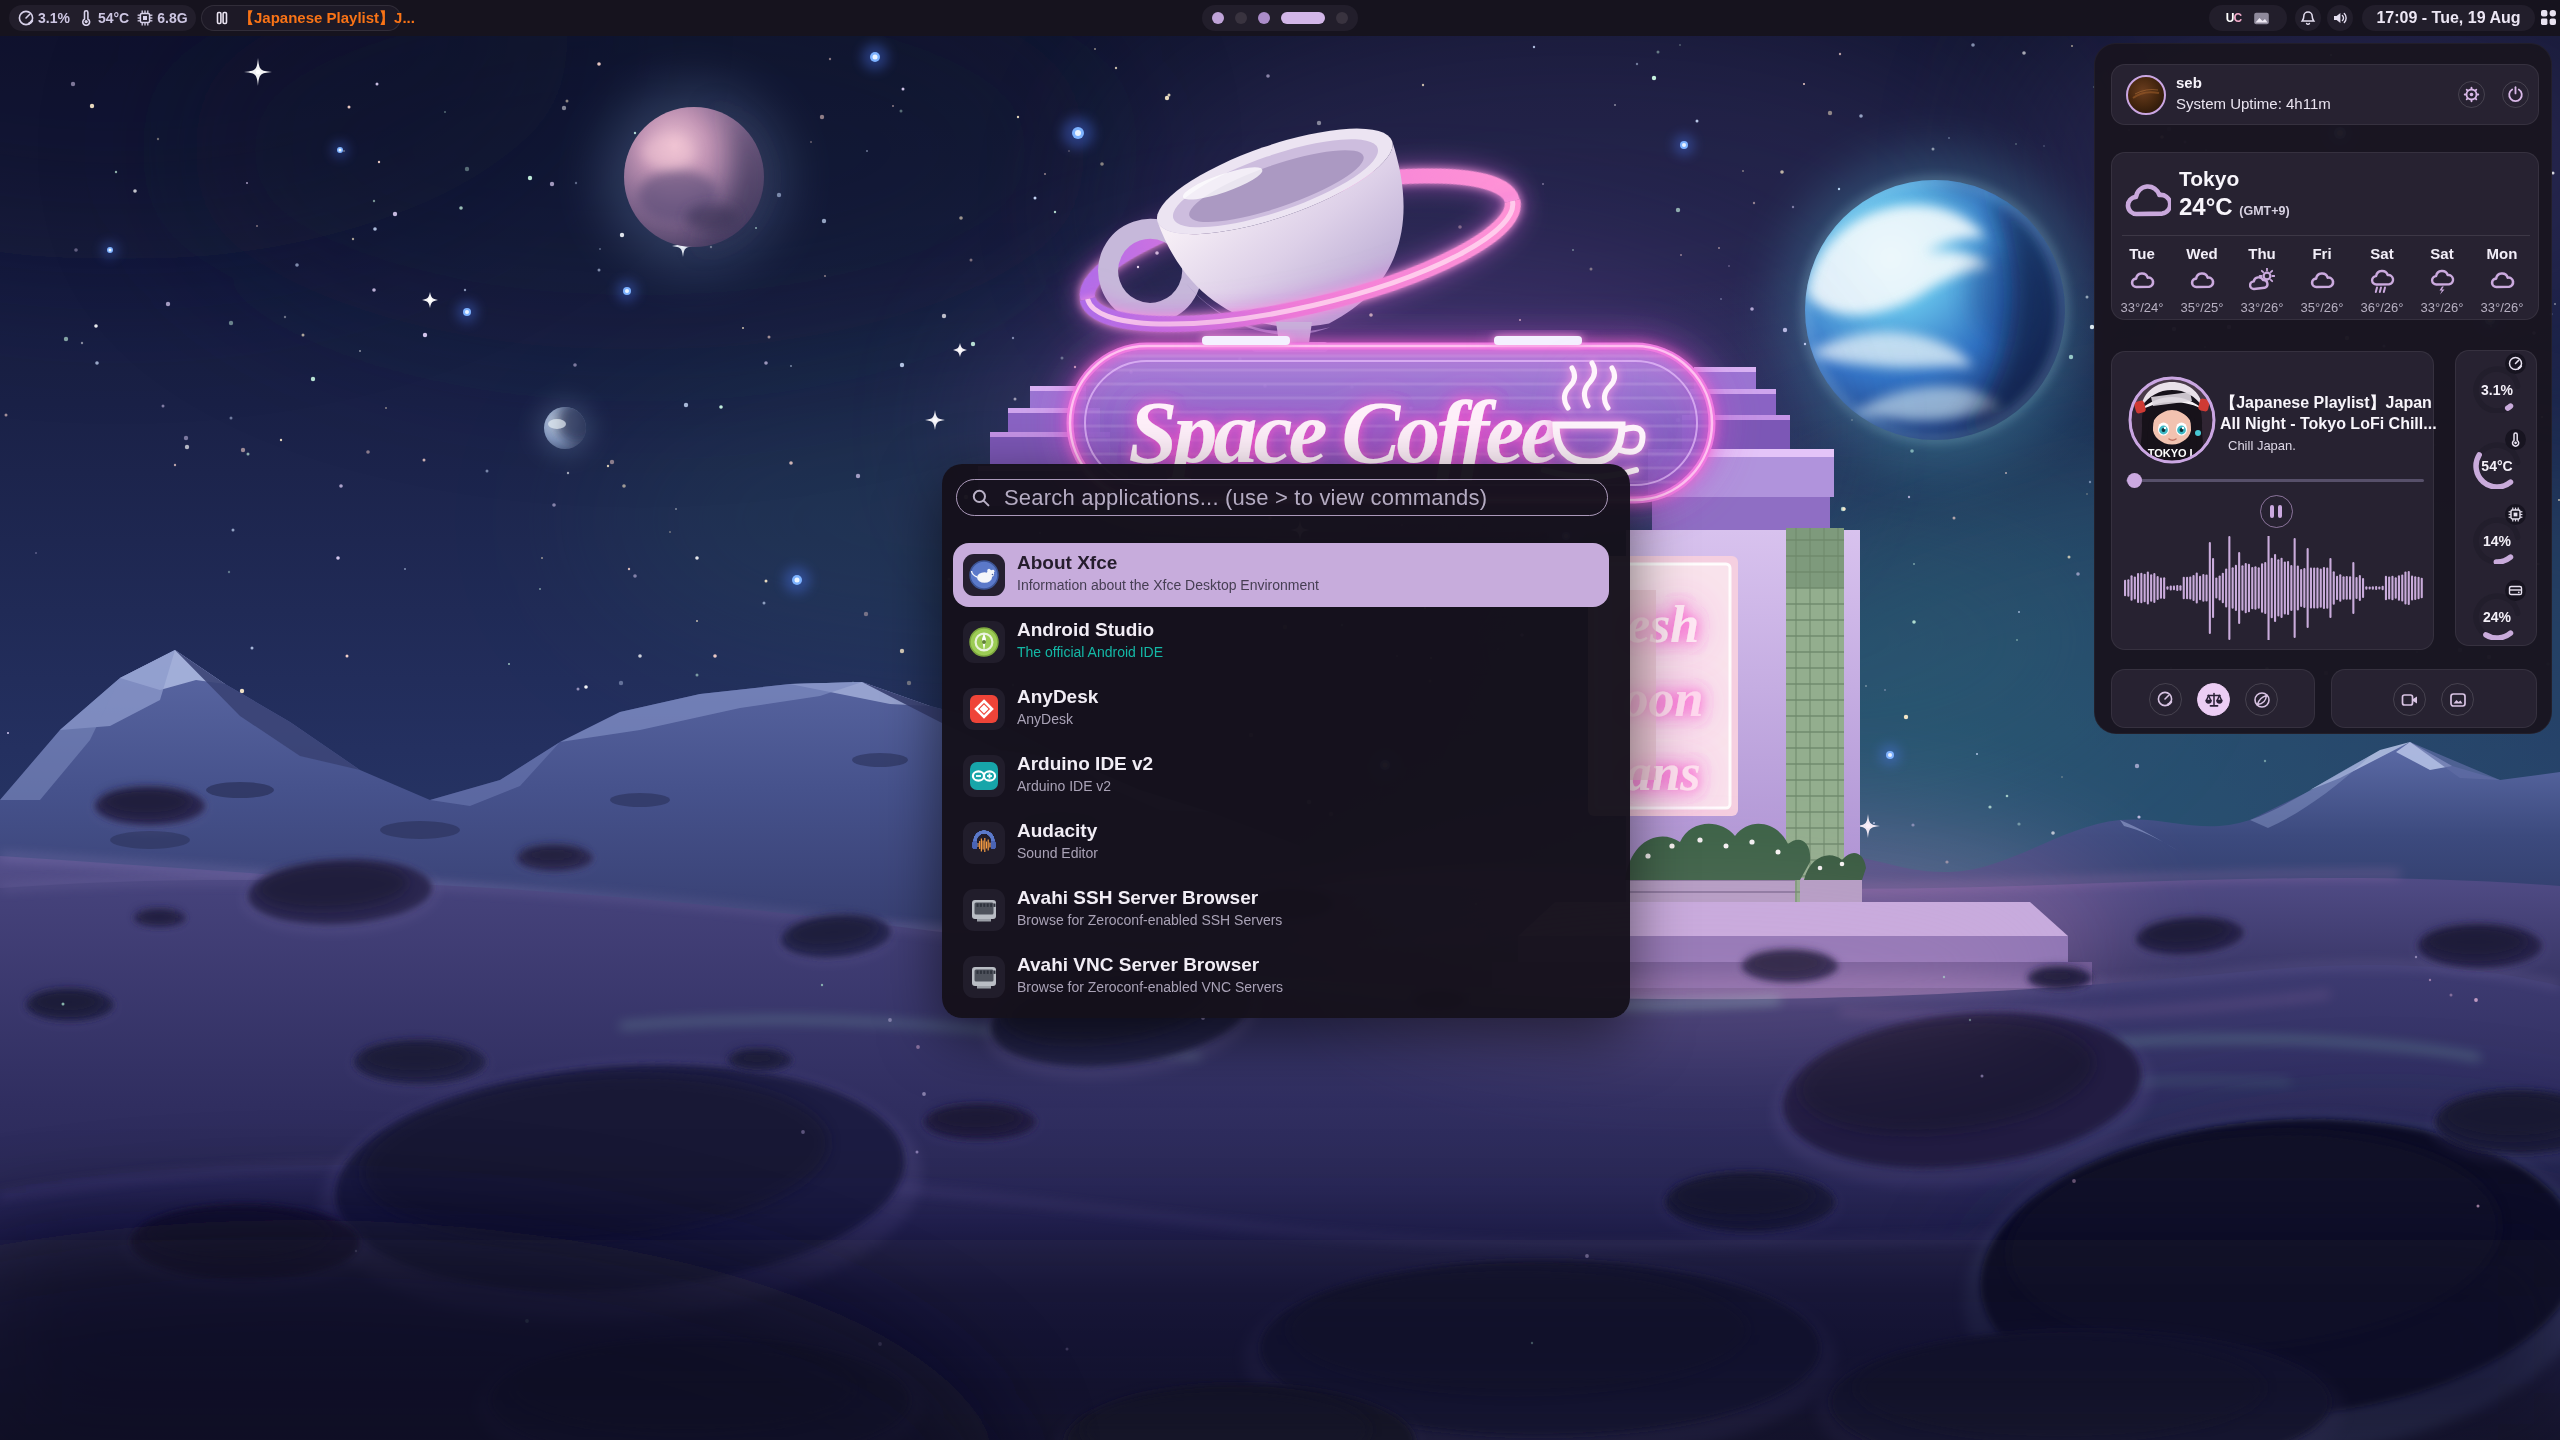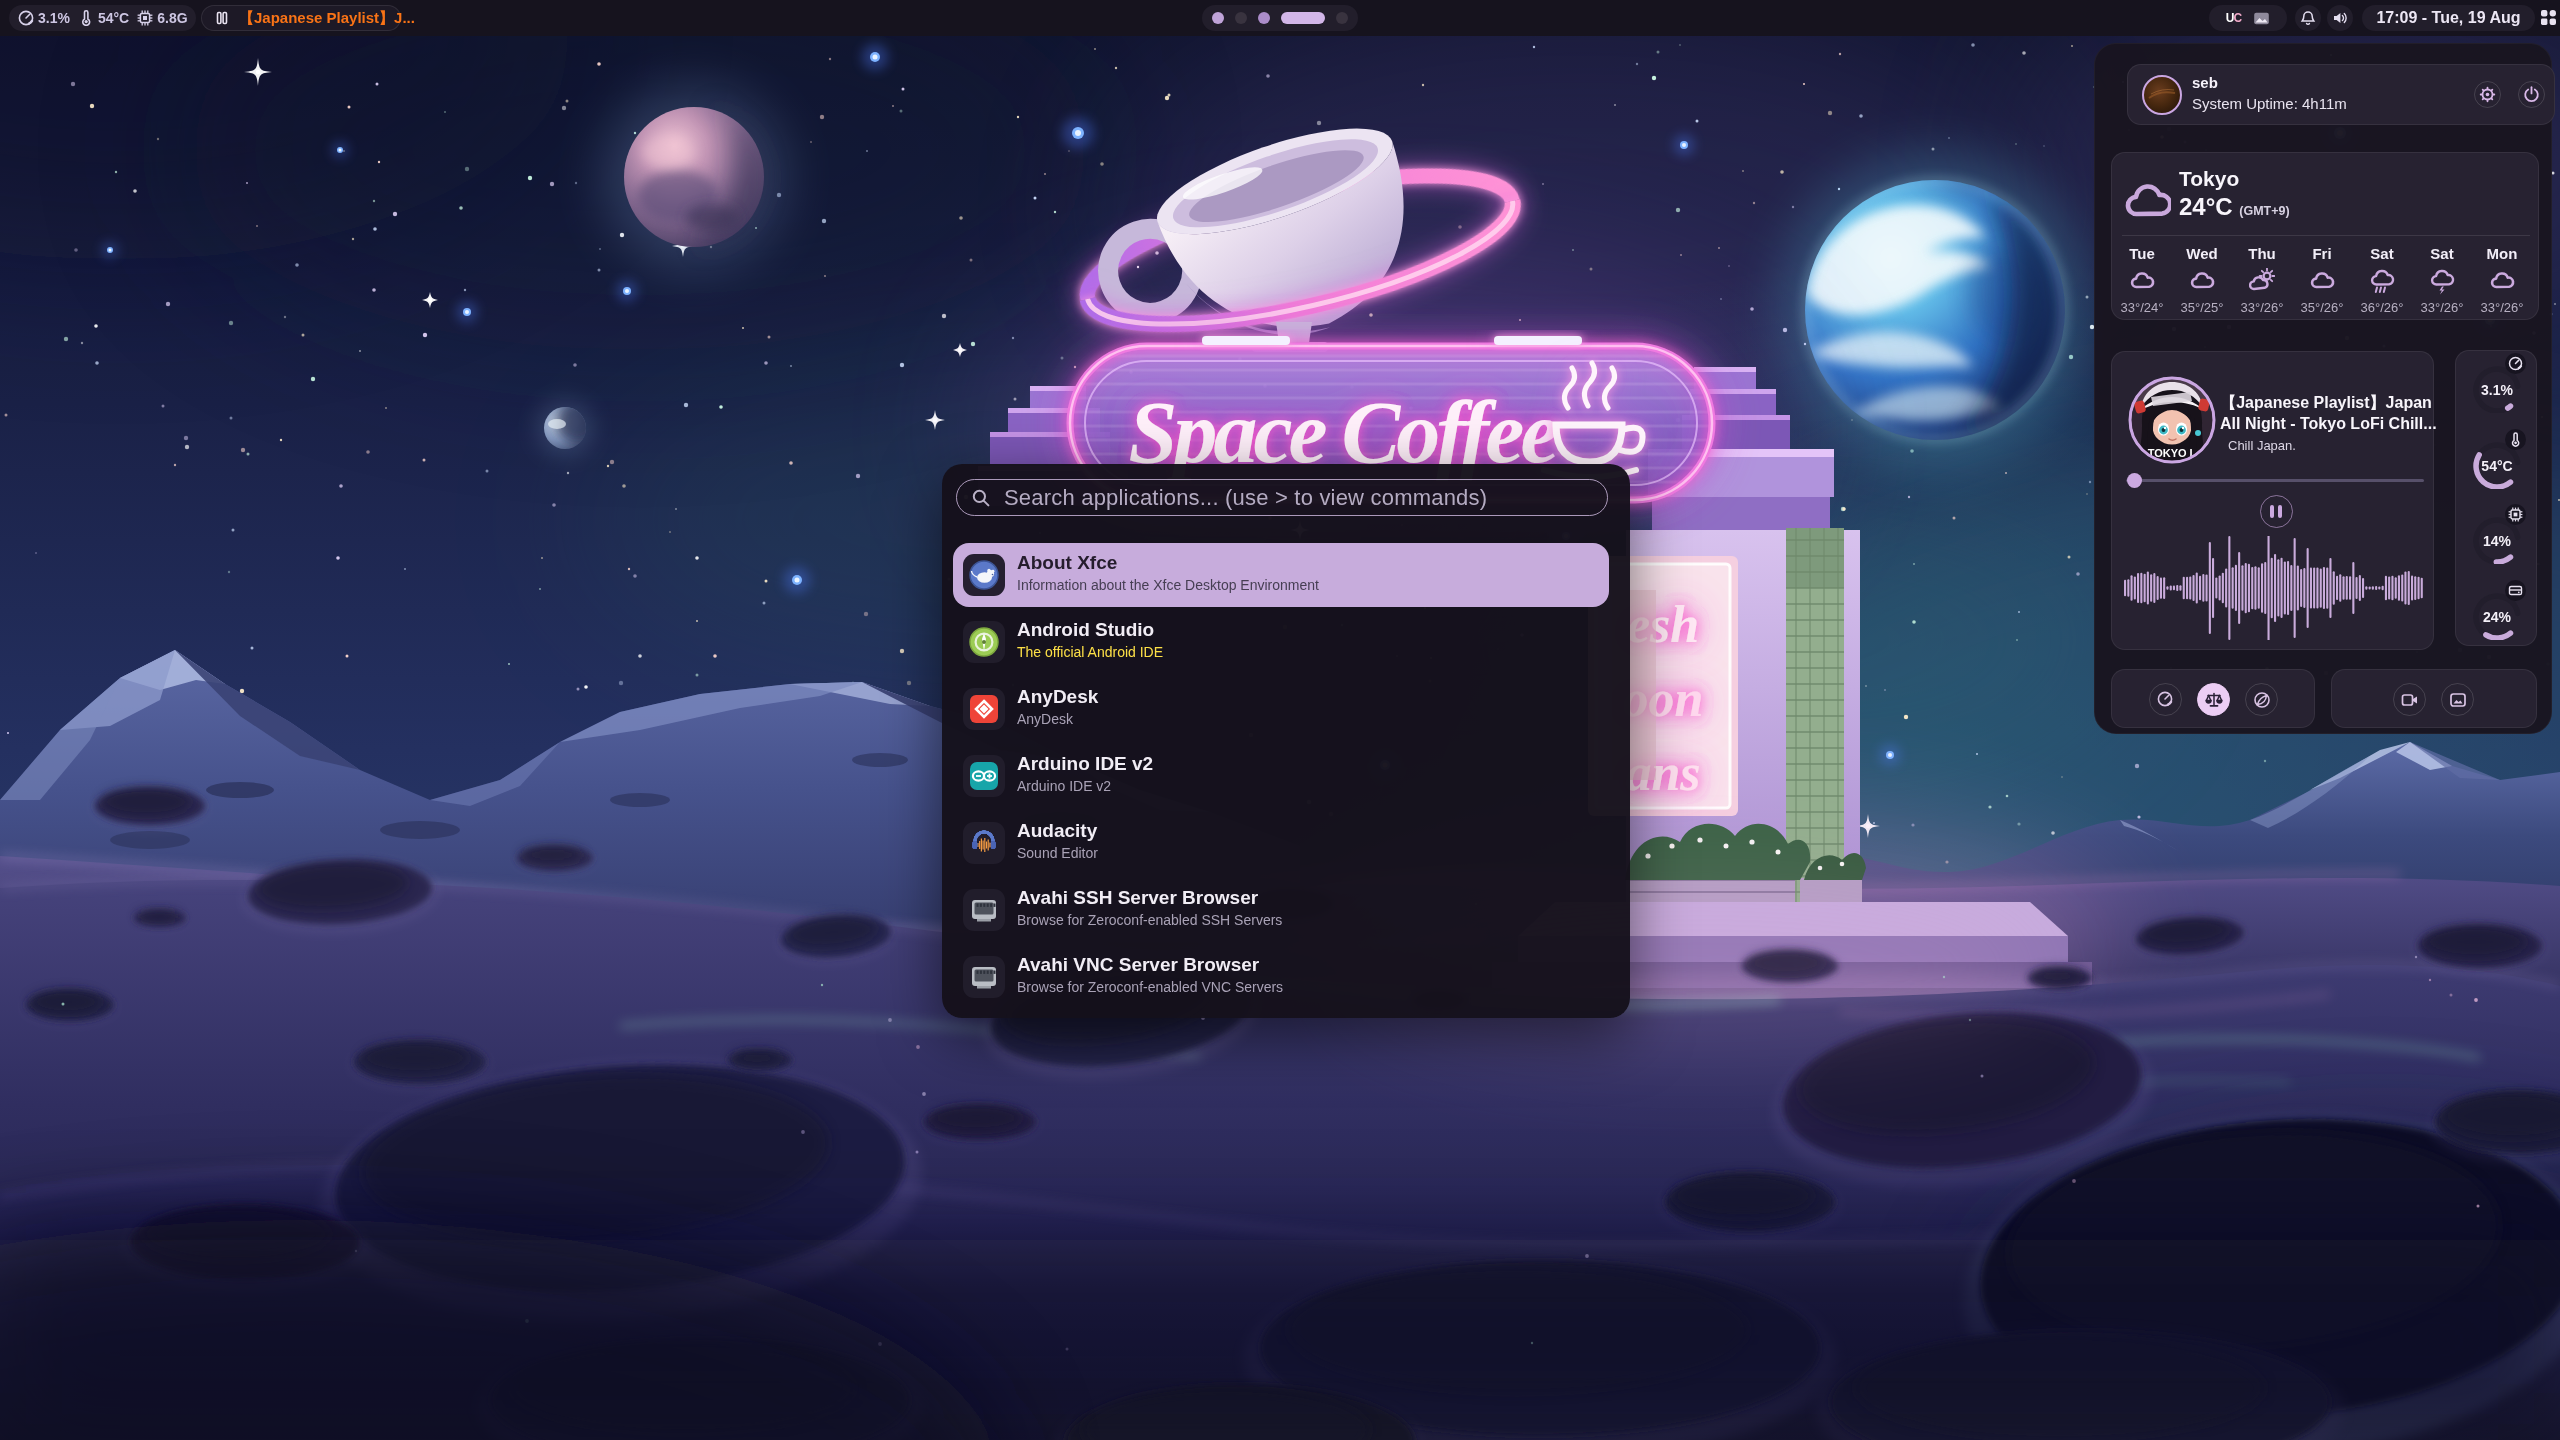--- a/index.html
+++ b/index.html
@@ -1150,21 +1150,21 @@
         <svg width="30" height="30" viewBox="0 0 30 30" style="">
           <circle cx="15" cy="15" r="14" fill="#9ccc55"></circle>
           <circle cx="15" cy="15" r="14" fill="none" stroke="#7da83e" stroke-width="1.5"></circle>
           <circle cx="15" cy="15" r="8.4" fill="none" stroke="#e9f2dc" stroke-width="2.2"></circle>
           <path d="M15,6 L17,12 L15,24 L13,12 Z" fill="#fdfefb"></path>
           <circle cx="15" cy="15" r="2" fill="#5f7f34"></circle>
         </svg>
       </div>
 <div class="rt">
         <div class="t1" style="color:#f1edf5">Android Studio</div>
-        <div class="t2" style="color:#fde047">The official Android IDE</div>
+        <div class="t2" style="color:#14b8a6">The official Android IDE</div>
       </div>
     </div>
 <div class="row" style="top:213px">
       <div class="tile" style="background:#211d2b">
         <svg width="30" height="30" viewBox="0 0 30 30" style="">
           <rect x="1" y="1" width="28" height="28" rx="6" fill="#ef4438"></rect>
           <path d="M15,7 L23,15 L15,23 L7,15 Z" fill="none" stroke="#ffffff" stroke-width="2.6"></path>
           <path d="M10.5,15 L15,10.5 L19.5,15 L15,19.5 Z" fill="#ffffff"></path>
         </svg>
       </div>
@@ -1263,21 +1263,21 @@
       </div>
 <div class="rt">
         <div class="t1" style="color:#f1edf5">Avahi VNC Server Browser</div>
         <div class="t2" style="color:#a9a2b6">Browse for Zeroconf-enabled VNC Servers</div>
       </div>
     </div>
 
 </div>
 
 <div id="sidebar">
- <div class="card" style="left:32px;top:20px;width:428px;height:61px">
+ <div class="card" style="left:16px;top:20px;width:428px;height:61px">
    <div style="position:absolute;left:14px;top:10px"><svg width="40" height="40" viewBox="0 0 40 40" style="">
           <defs>
             <radialGradient id="av" cx="0.42" cy="0.4" r="0.85">
 <stop offset="0" stop-color="#6b3d1e"></stop>
               <stop offset="0.45" stop-color="#46270f"></stop>
               <stop offset="1" stop-color="#160d06"></stop>
             </radialGradient>
           </defs>
 <circle cx="20" cy="20" r="19" fill="url(#av)"></circle>
 <path d="M7,23 Q17,15 33,18" stroke="#a05f2a" stroke-width="2" fill="none" opacity="0.55"></path>

